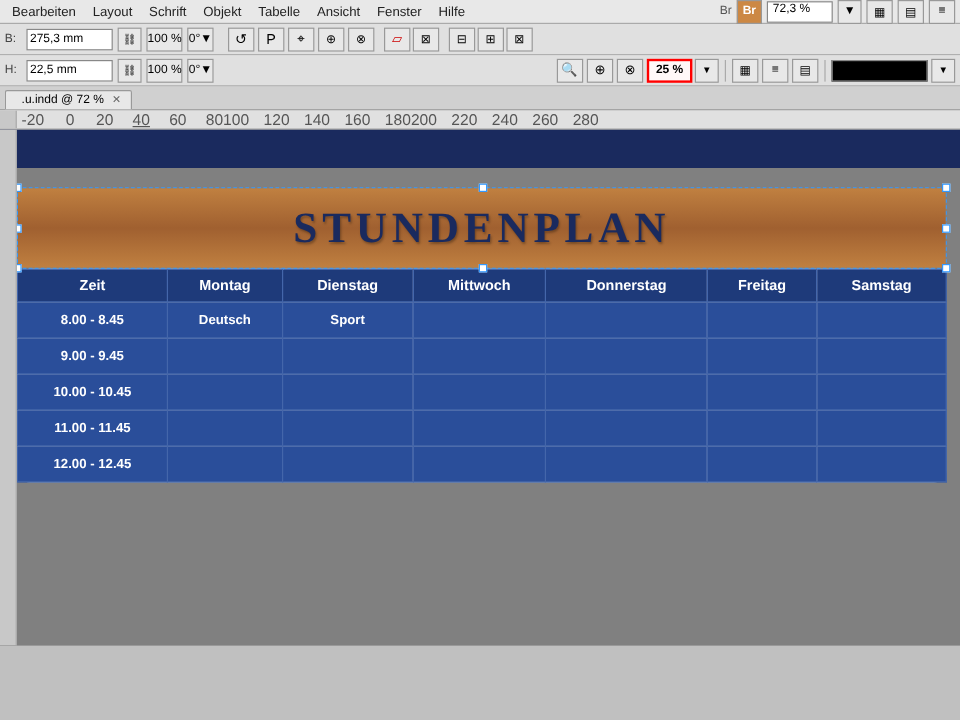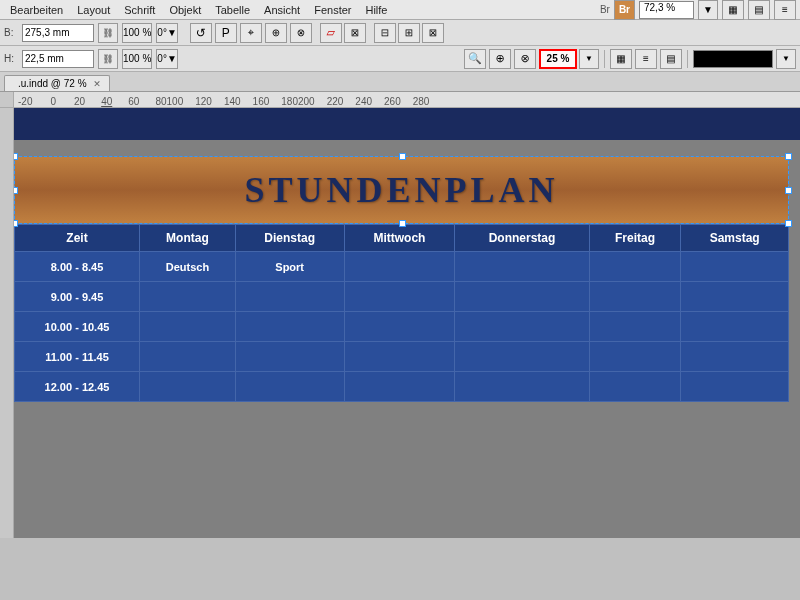--- a/index.html
+++ b/index.html
@@ -269,21 +269,21 @@
 
 <div class="tab-bar">
   <div class="tab active">
     <span>.u.indd @ 72 %</span>
     <span class="tab-close">✕</span>
   </div>
 </div>
 
 <div class="ruler-area">
   <div style="width:14px; height:100%; background:#c8c8c8; border-right:1px solid #aaa; display:flex; align-items:center; justify-content:center; font-size:8px; color:#666;"></div>
-  <div style="flex:1; display:flex; align-items:flex-end; height:100%; position:relative; font-size:10px; color:#555; overflow:hidden;">
+  <div style="flex:1; display:flex; align-items:flex-end; height:100%; position:relative; font-size:13px; color:#555; overflow:hidden;">
     <div style="display:flex; align-items:center; width:100%; padding-left:0;">
       <span style="margin-left:4px;">-20</span>
       <span style="margin-left:18px;">0</span>
       <span style="margin-left:18px;">20</span>
       <span style="margin-left:16px;text-decoration:underline;">40</span>
       <span style="margin-left:16px;">60</span>
       <span style="margin-left:16px;">80</span>
       <span style="margin-left:0;">100</span>
       <span style="margin-left:12px;">120</span>
       <span style="margin-left:12px;">140</span>

